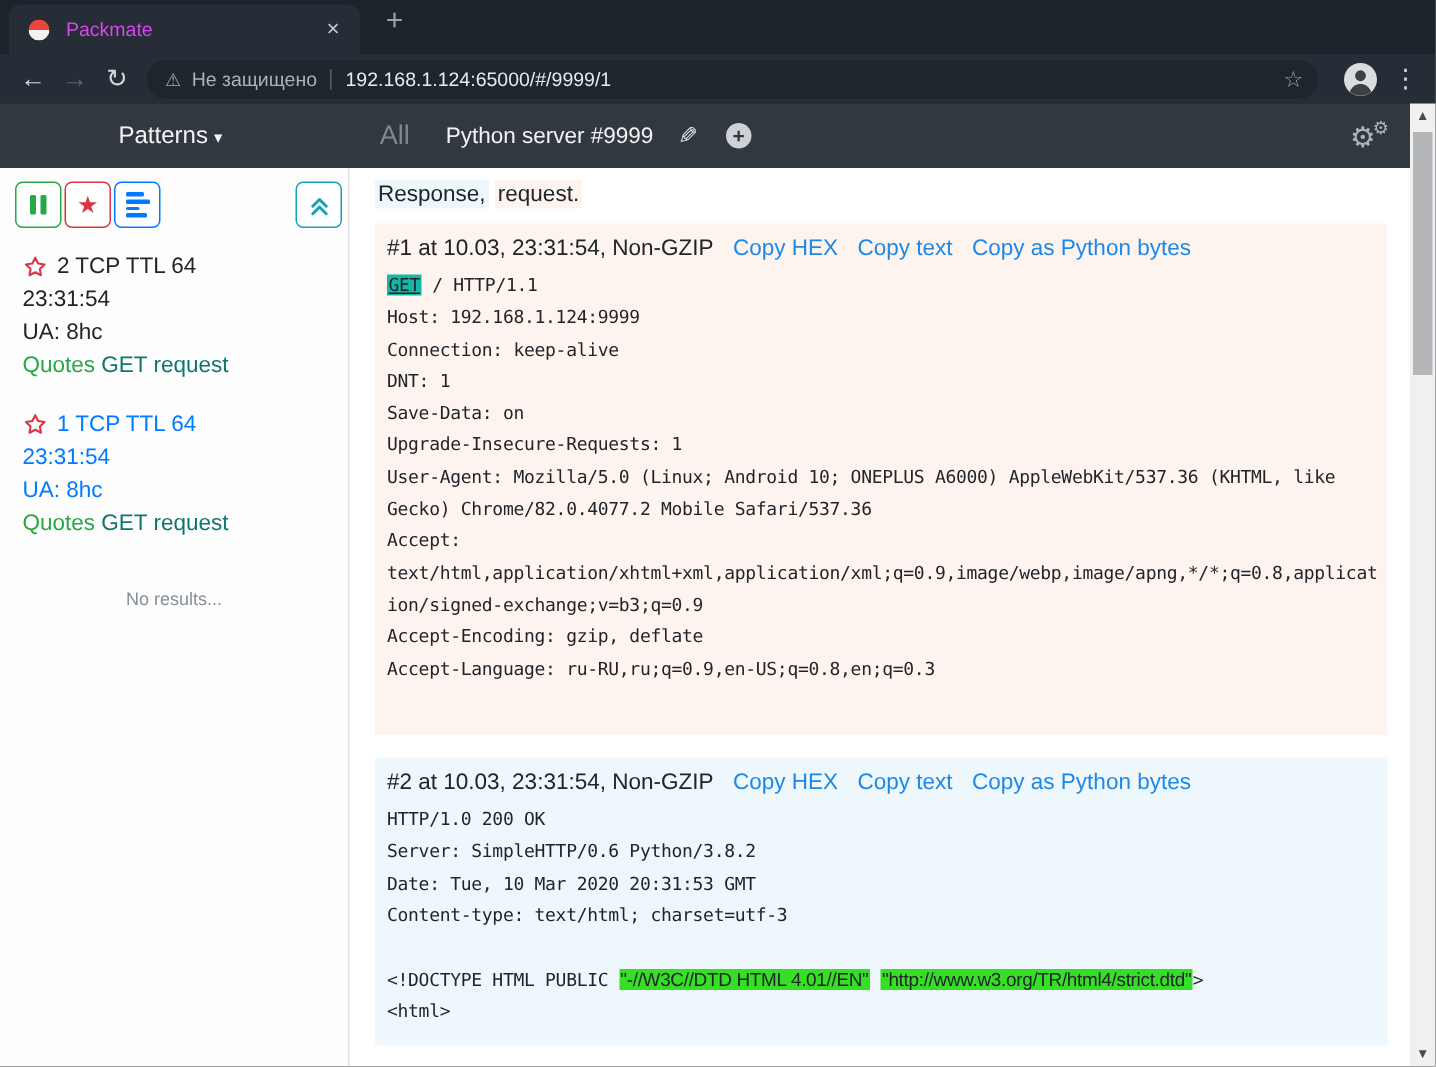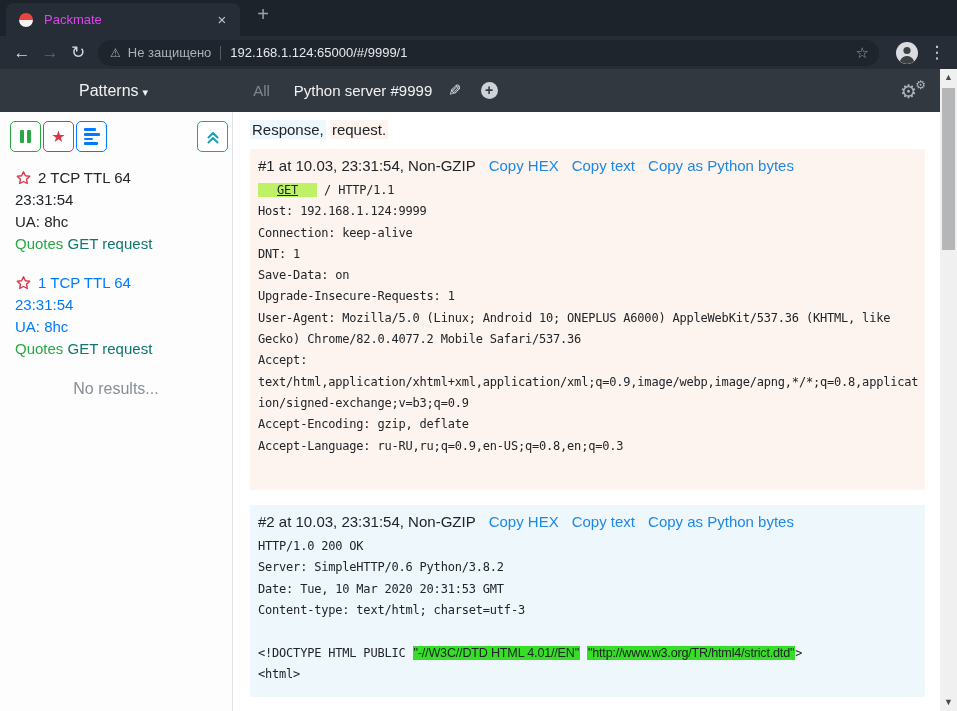--- a/index.html
+++ b/index.html
@@ -29,21 +29,21 @@
   .url-text { color:#e6e9ed; font-size:13px; flex:1; white-space:nowrap; overflow:hidden; }
   .bm-star { color:#9aa0a6; font-size:15px; margin-left:6px; cursor:pointer; }
   .avatar { margin:0 6px; cursor:pointer; display:flex; }
   .menu-dots { color:#d4d8dd; font-size:17px; width:24px; text-align:center; cursor:pointer; }
 
   
   .app-header { height:43px; width:940px; background:#32383f; display:flex; align-items:center; }
   .patterns { color:#f1f3f5; font-size:16px; margin-left:79px; cursor:pointer; }
   .patterns .caret { font-size:11px; margin-left:4px; color:#f1f3f5; }
   .hdr-tabs { display:flex; align-items:center; margin-left:105px; }
-  .hdr-all { color:#80878e; font-size:15px; margin-right:24px; cursor:pointer; }
+  .hdr-all { color:#80878e; font-size:18px; margin-right:24px; cursor:pointer; }
   .hdr-current { color:#f1f3f5; font-size:15px; cursor:pointer; }
   .edit-ic { color:#dfe3e6; font-size:16px; margin-left:16px; cursor:pointer; display:inline-block; transform:scaleX(-1); }
   .plus-circle { width:17px; height:17px; border-radius:50%; background:#ced2d6; color:#32383f;
                  font-size:14px; font-weight:bold; line-height:16px; text-align:center; margin-left:19px; cursor:pointer; }
   .gears { margin-left:auto; margin-right:14px; position:relative; width:26px; height:22px; cursor:pointer; }
   .gears .g1 { color:#aeb4ba; font-size:19px; position:absolute; left:0; top:0; }
   .gears .g2 { color:#aeb4ba; font-size:12px; position:absolute; right:0; top:-2px; }
 
   
   .content { display:flex; height:599px; background:#fff; width:940px; }
@@ -61,37 +61,37 @@
   .list-lines { display:flex; flex-direction:column; gap:2px; }
   .list-lines span { display:block; height:2.6px; background:#007bff; border-radius:1px; }
   .ll1{width:12px;} .ll2{width:16px;} .ll3{width:9px;} .ll4{width:14px;}
   .btn-collapse { border-color:#17a2b8; margin-left:auto; margin-right:2px; }
 
   .stream { padding:9px 8px 8px 15px; font-size:15px; line-height:22px; color:#212529; cursor:pointer; }
   .stream.active { color:#007bff; }
   .stream-title { display:flex; align-items:center; gap:6px; }
   .tag-green { color:#28a745; }
   .tag-red { color:#0f766e; }
-  .no-results { text-align:center; color:#868e96; font-size:16px; margin-top:12px; }
+  .no-results { text-align:center; color:#868e96; font-size:12px; margin-top:24px; }
 
   
   .main { flex:1; padding:9px 15px 0 17px; background:#fff; overflow:hidden; }
   .legend { font-size:15px; color:#212529; margin-bottom:11px; }
   .legend .resp { background:#eef7fb; padding:1px 2px; }
   .legend .req { background:#fdf3ef; padding:1px 2px; }
 
   .packet { margin-bottom:15px; padding:5px 8px 12px 8px; }
   .packet.request { background:#fdf3ef; }
   .packet.response { background:#eef7fb; }
   .packet-head { font-size:15px; color:#212529; padding:3px 0 6px 0; }
   .copy-link { color:#1e88e5; text-decoration:none; margin-left:13px; cursor:pointer; }
   .packet-body { font-family:"DejaVu Sans Mono", monospace; font-size:12px; letter-spacing:-0.2px;
                  line-height:21.3px; color:#212529; }
   .pline { white-space:pre; }
-  .mark-red { background:#bef264; padding:0 19px;text-decoration:underline; }
+  .mark-red { background:#14b8a6; padding:0 1px;text-decoration:underline; }
   .mark-green { background:#35df25; font-family:"Liberation Sans", sans-serif; font-size:12.6px; padding:0 1px; }
 
   
   .scrollbar { position:absolute; right:0; top:69px; width:17px; height:642px; background:#f0f0f0; }
   .sb-arrow { position:absolute; left:0; width:17px; height:15px; color:#4a4a4a; font-size:9px;
               text-align:center; line-height:15px; cursor:pointer; }
   .sb-up { top:1px; } .sb-down { bottom:1px; }
   .sb-thumb { position:absolute; left:2px; top:19px; width:13px; height:162px; background:#b4b6b8; cursor:pointer; }
 </style>
 </head>

